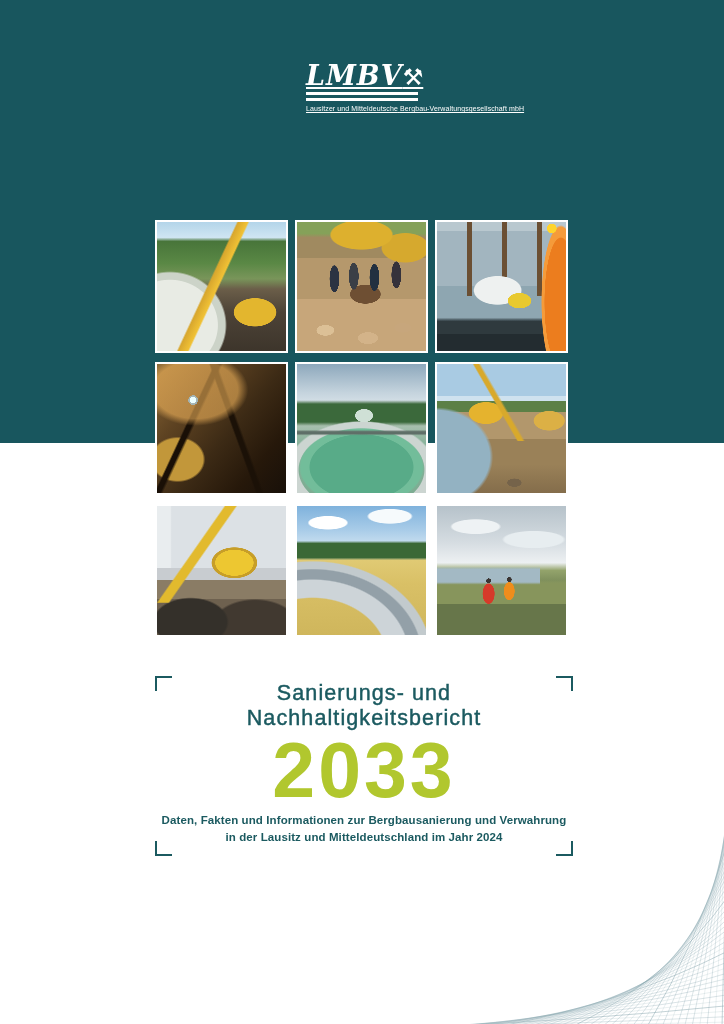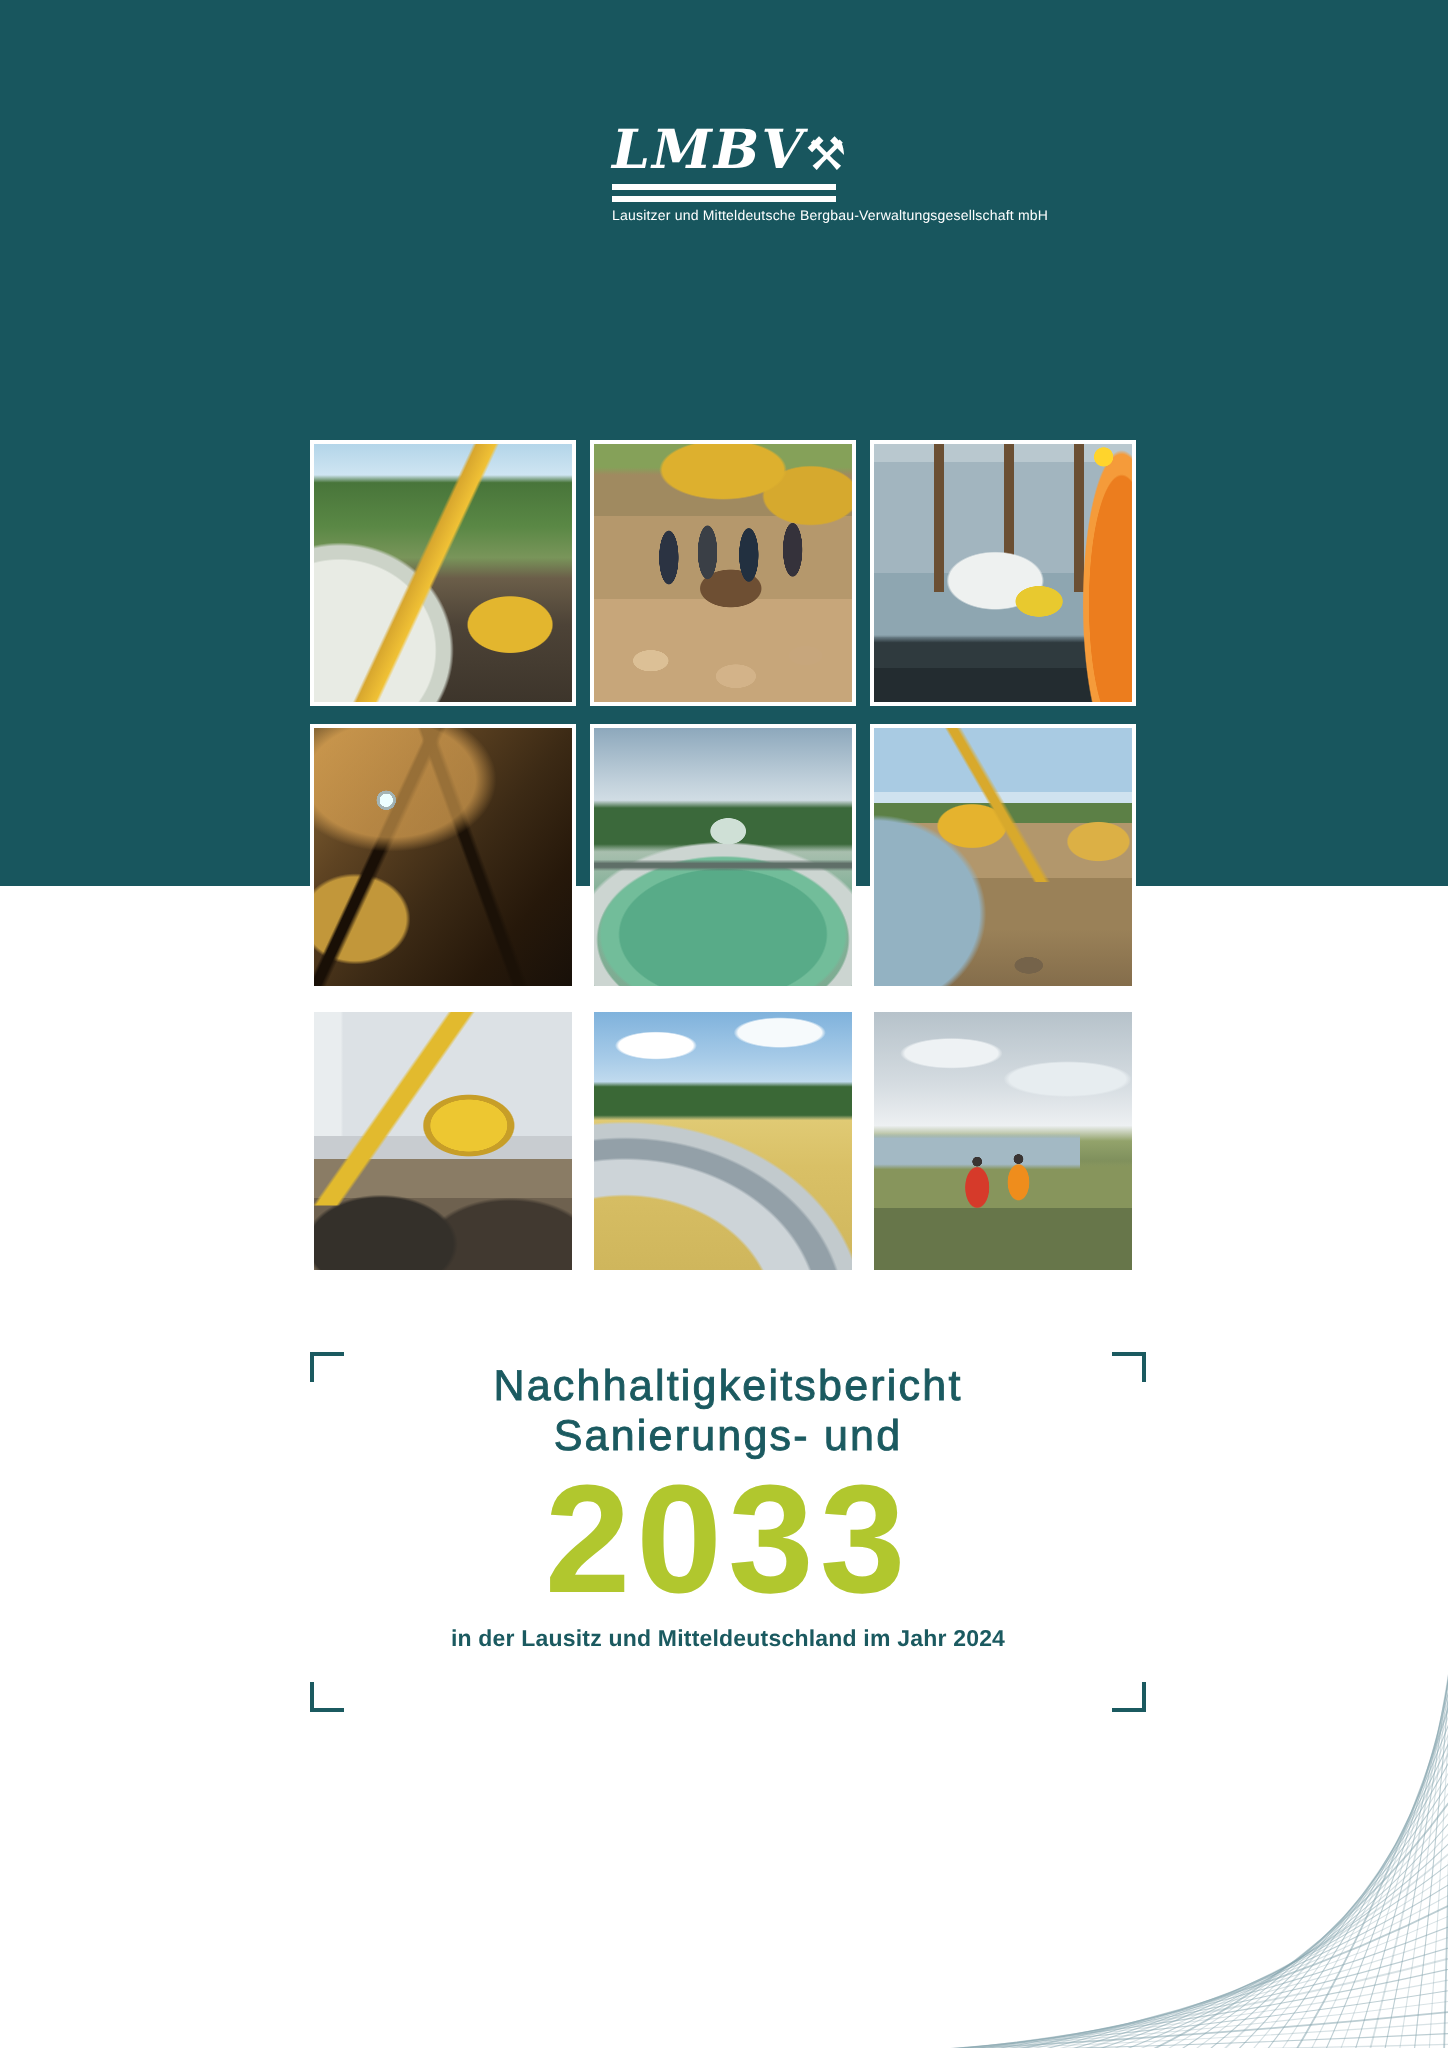--- a/index.html
+++ b/index.html
@@ -5,21 +5,21 @@
   html,body{margin:0;padding:0;background:#e8e8e8;}
   .page{position:relative;width:724px;height:1024px;background:#fff;overflow:hidden;
         font-family:"Liberation Sans",sans-serif;margin:0 auto;}
 
   
   .teal-band{position:absolute;left:0;top:0;width:724px;height:443px;
              background:var(--teal,#18565e);}
 
   
   .logo{position:absolute;top:63px;left:50%;transform:translateX(-50%);
-        width:112px;color:#fff;z-index:3;}
+        width:112px;color:#fff;z-index:3;text-decoration:underline;}
   .logo-row{display:flex;align-items:flex-end;justify-content:space-between;}
   .logo-word{font-family:"DejaVu Serif","Liberation Serif",serif;
              font-style:italic;font-weight:bold;font-size:27px;line-height:26px;
              letter-spacing:1px;}
   .logo-icon{font-size:23px;line-height:25px;transform:translateY(1px);}
   .logo-bar{height:3px;background:#fff;margin-top:3px;}
   .logo-sub{font-size:7px;line-height:8.5px;margin-top:4px;letter-spacing:.1px;
             white-space:nowrap;}
 
   
@@ -151,25 +151,26 @@
     <div class="ph ph8" title="Curved stone-lined drainage channel between straw-covered embankments"></div>
     <div class="ph ph9" title="Two workers in red and orange safety jackets overlooking a wetland"></div>
   </div>
 
   <section class="title-block">
     <span class="br tl"></span>
     <span class="br tr"></span>
     <span class="br bl"></span>
     <span class="br brc"></span>
     <h1 class="report-title">
+      <span>Sanierungs- und</span>
       <span>Nachhaltigkeitsbericht</span>
-      <span>Sanierungs- und</span>
     </h1>
     <div class="year">2033</div>
     <p class="subtitle">
+      <span>Daten, Fakten und Informationen zur Bergbausanierung und Verwahrung</span>
       <span>in der Lausitz und Mitteldeutschland im Jahr 2024</span>
     </p>
   </section>
 
   <svg class="guilloche" id="guilloche" viewBox="0 0 724 1024">
       <path d="M384,1027 Q556,1030 728,1033" fill="none" stroke="#87a6ae" stroke-width="0.9" opacity="0.32"></path>
       <path d="M391.5111111111111,1027 Q560.7333333333333,1028.1555555555556 728,1027.5333333333333" fill="none" stroke="#87a6ae" stroke-width="0.55" opacity="0.55"></path>
       <path d="M399.02222222222224,1027 Q565.4666666666667,1026.3111111111111 728,1022.0666666666667" fill="none" stroke="#87a6ae" stroke-width="0.55" opacity="0.32"></path>
       <path d="M406.5333333333333,1027 Q570.1999999999999,1024.4666666666667 728,1016.6" fill="none" stroke="#87a6ae" stroke-width="0.55" opacity="0.55"></path>
       <path d="M414.0444444444444,1027 Q574.9333333333334,1022.6222222222221 728,1011.1333333333333" fill="none" stroke="#87a6ae" stroke-width="0.55" opacity="0.32"></path>

